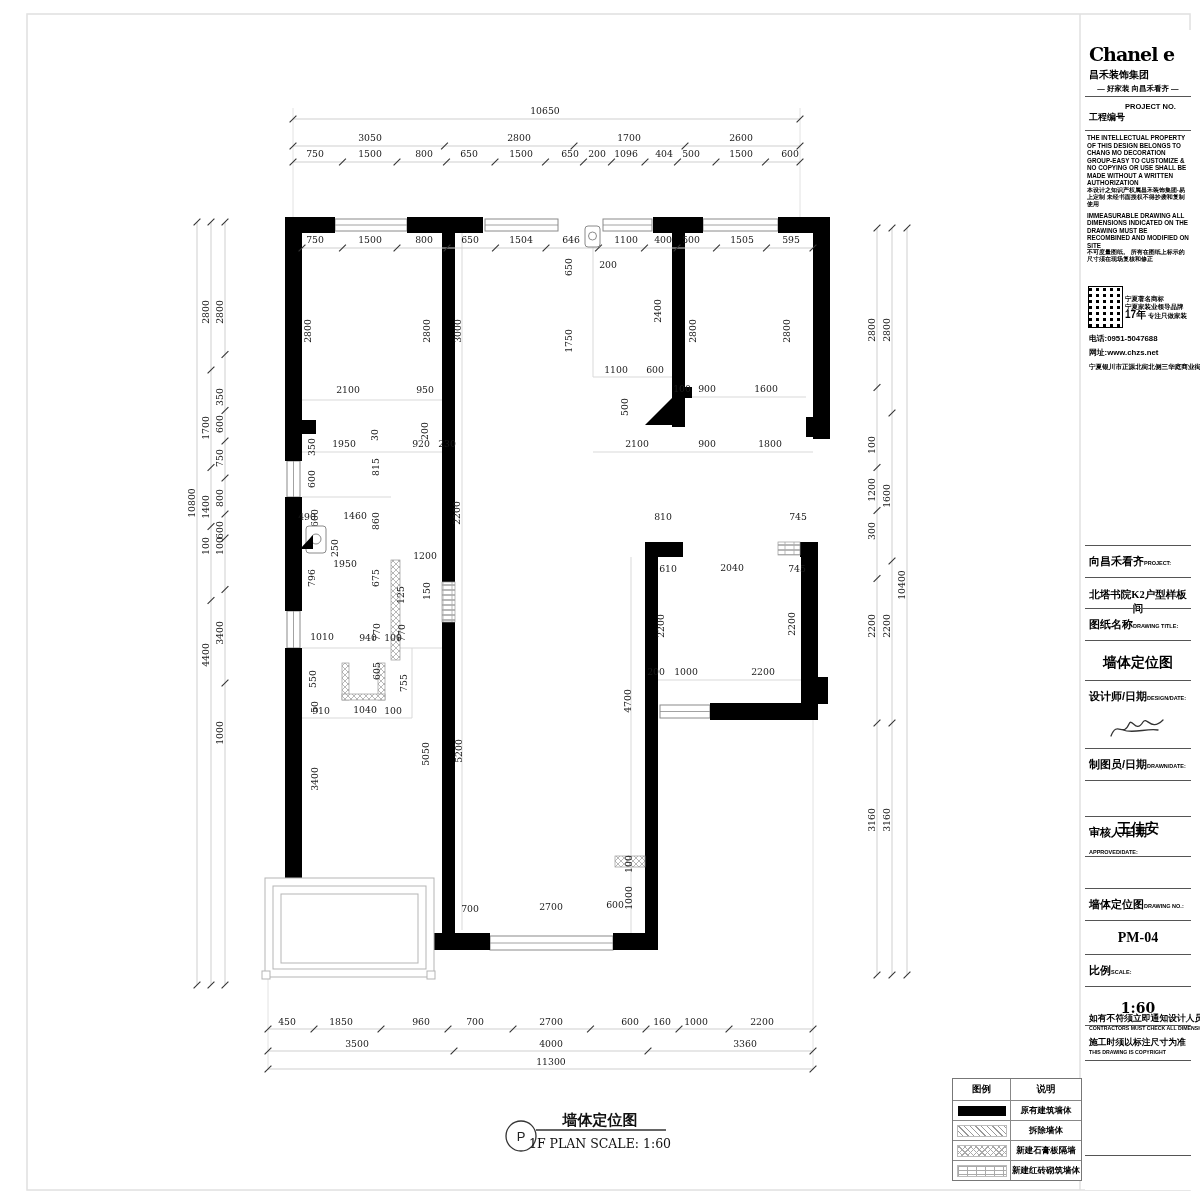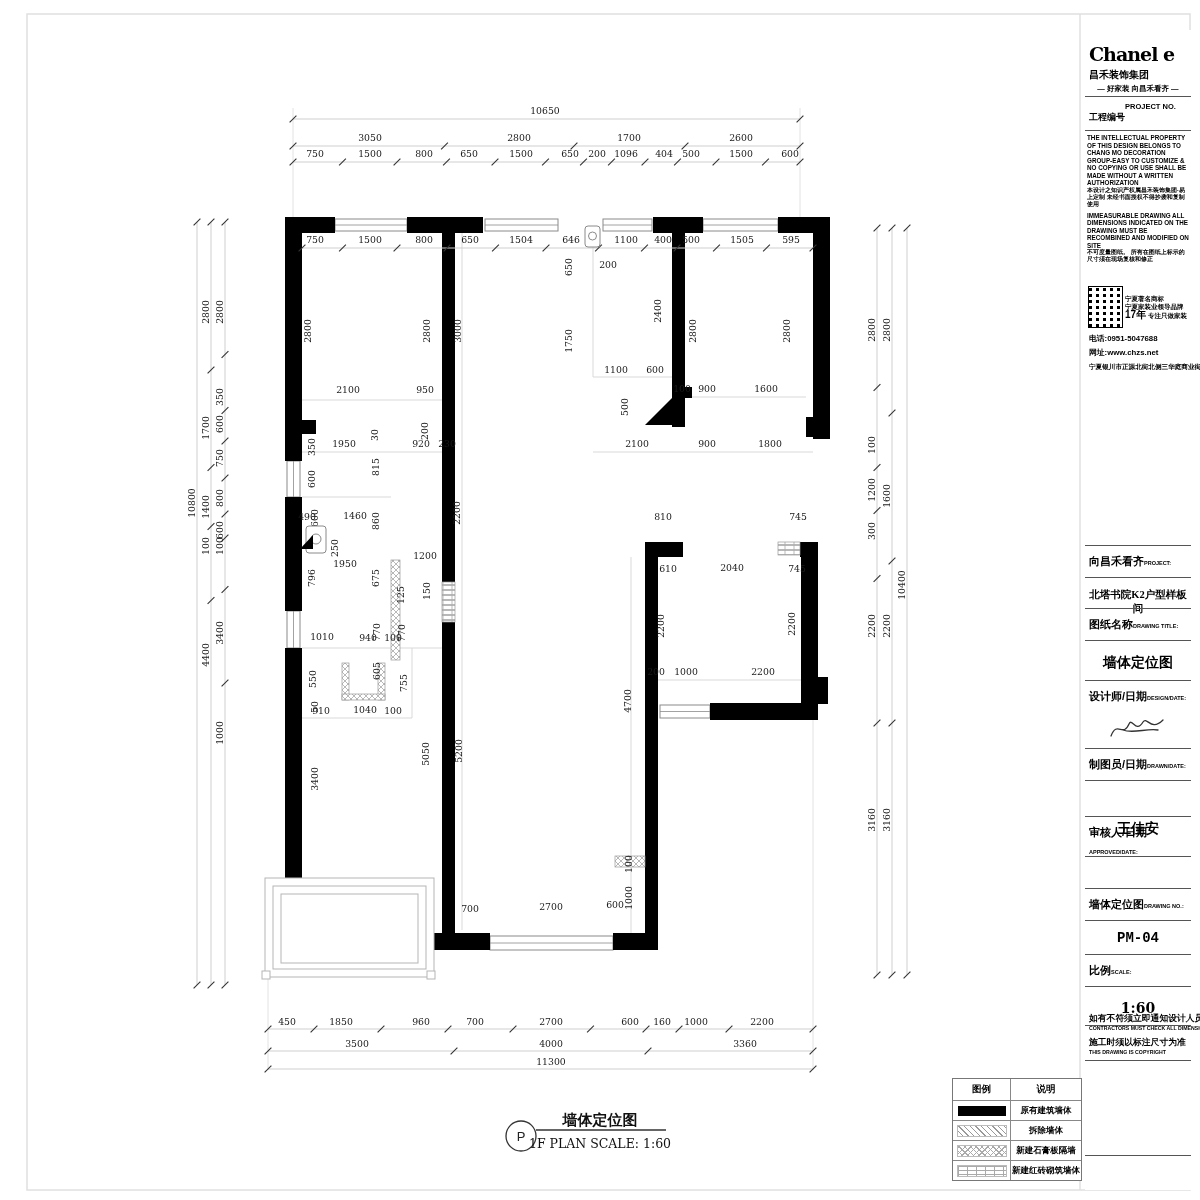--- a/index.html
+++ b/index.html
@@ -444,21 +444,21 @@
   <div class="sb-row" style="top:722px;"><span class="field-label">制图员/日期</span><span class="en field-label" style="font-size:5.5px;">DRAWN/DATE:</span></div>
   <div class="rule" style="top:750px;"></div>
   <div class="sb-row field-value big" style="top:788px;">王佳安</div>
   <div class="rule" style="top:786px;"></div>
   <div class="sb-row" style="top:790px;"><span class="field-label">审核人/日期</span><span class="en field-label" style="font-size:5.5px;">APPROVED/DATE:</span></div>
   <div class="rule" style="top:826px;"></div>
 
   <div class="rule" style="top:858px;"></div>
   <div class="sb-row" style="top:862px;"><span class="field-label">墙体定位图</span><span class="en field-label" style="font-size:5.5px;">DRAWING NO.:</span></div>
   <div class="rule" style="top:890px;"></div>
-  <div class="sb-row field-value big" style="top:898px;font-family:Liberation Mono, monospace;">PM-04</div>
+  <div class="sb-row field-value big" style="top:898px;font-family:Liberation Serif, serif;">PM-04</div>
   <div class="rule" style="top:924px;"></div>
   <div class="sb-row" style="top:928px;"><span class="field-label">比例</span><span class="en field-label" style="font-size:5.5px;">SCALE:</span></div>
   <div class="rule" style="top:956px;"></div>
   <div class="sb-row field-value big" style="top:968px;font-family:'DejaVu Serif',serif;">1:60</div>
   <div class="rule" style="top:995px;"></div>
 
   <div class="rule" style="top:1030px;"></div>
   <div class="sb-row" style="top:981px;">
     <div class="foot-cn">如有不符须立即通知设计人员</div>
     <div class="foot-en">CONTRACTORS MUST CHECK ALL DIMENSIONS ON SITE</div>

